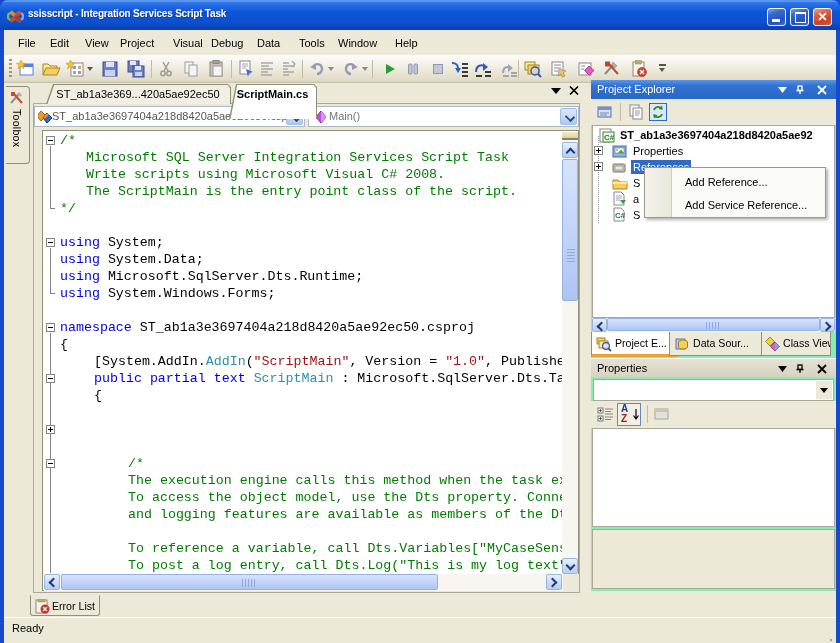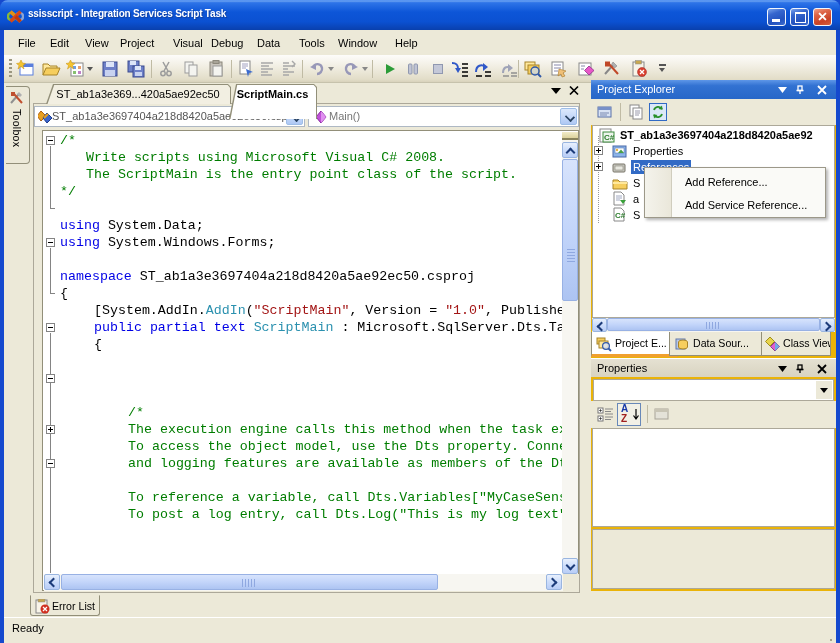--- a/index.html
+++ b/index.html
@@ -73,21 +73,21 @@
 .sbbtn { position:absolute; width:16px; height:16px; border-radius:2px;
   background:linear-gradient(180deg,#E8F0FD 0%,#CCDDFB 50%,#B9CDF6 100%); border:1px solid #99B5E0; }
 .sbbtn:after { content:""; position:absolute; width:5px; height:5px; border:0 solid #1D3C7A; }
 .sbthumb { position:absolute; border-radius:2px; border:1px solid #98B1E4;
   background:linear-gradient(180deg,#D7E3FC 0%,#C3D5FA 50%,#ADC4F2 100%); }
 .up:after { left:4px; top:6px; border-left-width:2px; border-top-width:2px; transform:rotate(45deg); }
 .dn:after { left:4px; top:3px; border-right-width:2px; border-bottom-width:2px; transform:rotate(45deg); }
 .lf:after { left:5px; top:4px; border-left-width:2px; border-bottom-width:2px; transform:rotate(45deg); }
 .rt:after { left:2px; top:4px; border-right-width:2px; border-top-width:2px; transform:rotate(45deg); }
 
-#rpanel { position:absolute; left:591px; top:80px; width:245px; height:511px; background:#eab308; }
+#rpanel { position:absolute; left:591px; top:80px; width:245px; height:511px; background:#86efac; }
 #petitle { position:absolute; left:0; top:0; width:245px; height:19px;
   background:linear-gradient(180deg,#5E97E8 0%,#3272D2 30%,#2767C8 100%); color:#fff; font-size:11px;
   padding:3px 0 0 6px; }
 #petools { position:absolute; left:0; top:19px; width:245px; height:26px; background:#ECE9D8; }
 #petree { position:absolute; left:1px; top:45px; width:243px; height:193px; background:#fff; border:1px solid #ACA899; font-size:11px; }
 .trow { position:absolute; left:0; height:16px; white-space:nowrap; }
 .tplus { position:absolute; width:9px; height:9px; border:1px solid #848484; background:#fff; }
 .tplus:before { content:""; position:absolute; left:1px; top:3px; width:5px; height:1px; background:#000; }
 .tplus:after { content:""; position:absolute; left:3px; top:1px; width:1px; height:5px; background:#000; }
 #pescroll { position:absolute; left:1px; top:238px; width:243px; height:14px; }
@@ -315,25 +315,28 @@
       <path d="M8 0 L13 6 L8 12 L3 6 Z" fill="#C050D8" stroke="#8828A0" stroke-width="1"></path>
       <path d="M8 0 L13 6 L8 12 Z" fill="#E090F0"></path>
     </svg>
     <span class="ctext" style="color:#777">Main()</span>
     <div class="cbtn"></div>
   </div>
 
   <div id="codebox">
     <div id="code">
       <div><span class="c">/*</span></div>
+      <div style="padding-left:43px"><span class="c">Microsoft SQL Server Integration Services Script Task</span></div>
       <div style="padding-left:43px"><span class="c">Write scripts using Microsoft Visual C# 2008.</span></div>
       <div style="padding-left:43px"><span class="c">The ScriptMain is the entry point class of the script.</span></div>
       <div><span class="c">*/</span></div>
       <div></div>
+      <div><span class="k">using</span> System;</div>
       <div><span class="k">using</span> System.Data;</div>
+      <div><span class="k">using</span> Microsoft.SqlServer.Dts.Runtime;</div>
       <div><span class="k">using</span> System.Windows.Forms;</div>
       <div></div>
       <div><span class="k">namespace</span> ST_ab1a3e3697404a218d8420a5ae92ec50.csproj</div>
       <div>{</div>
       <div style="padding-left:51px">[System.AddIn.<span class="t">AddIn</span>(<span class="s">"ScriptMain"</span>, Version = <span class="s">"1.0"</span>, Publisher</div>
       <div style="padding-left:51px"><span class="k">public</span> <span class="k">partial</span> <span class="k">text</span> <span class="t">ScriptMain</span> : Microsoft.SqlServer.Dts.Ta</div>
       <div style="padding-left:51px">{</div>
       <div></div>
       <div></div>
       <div></div>

